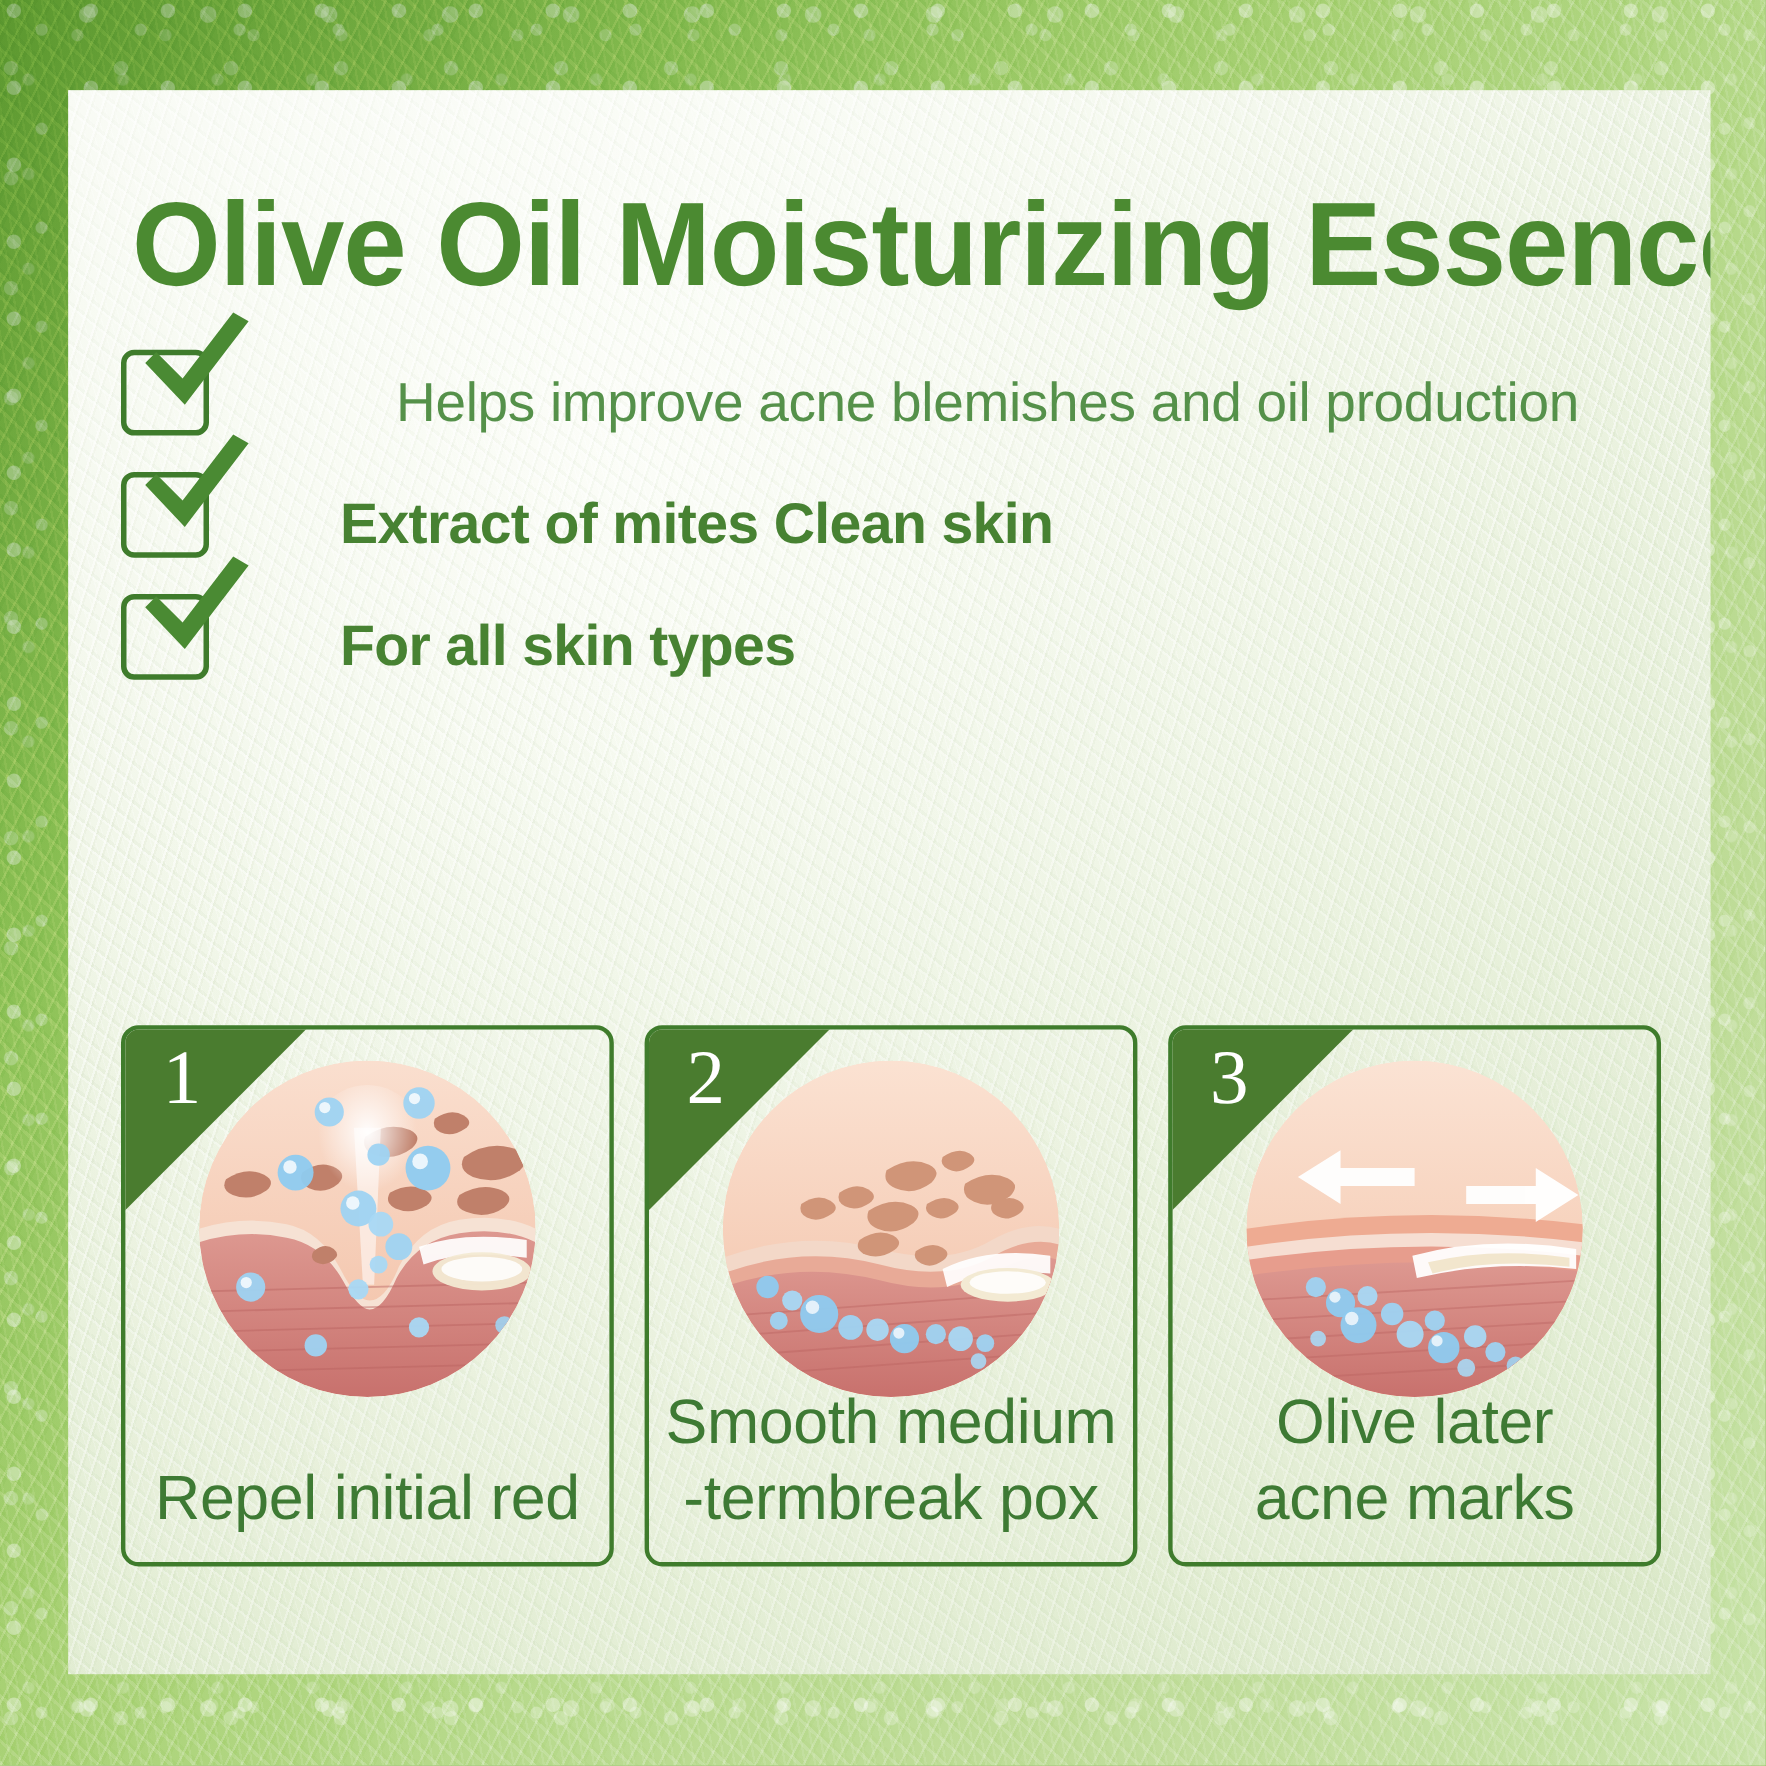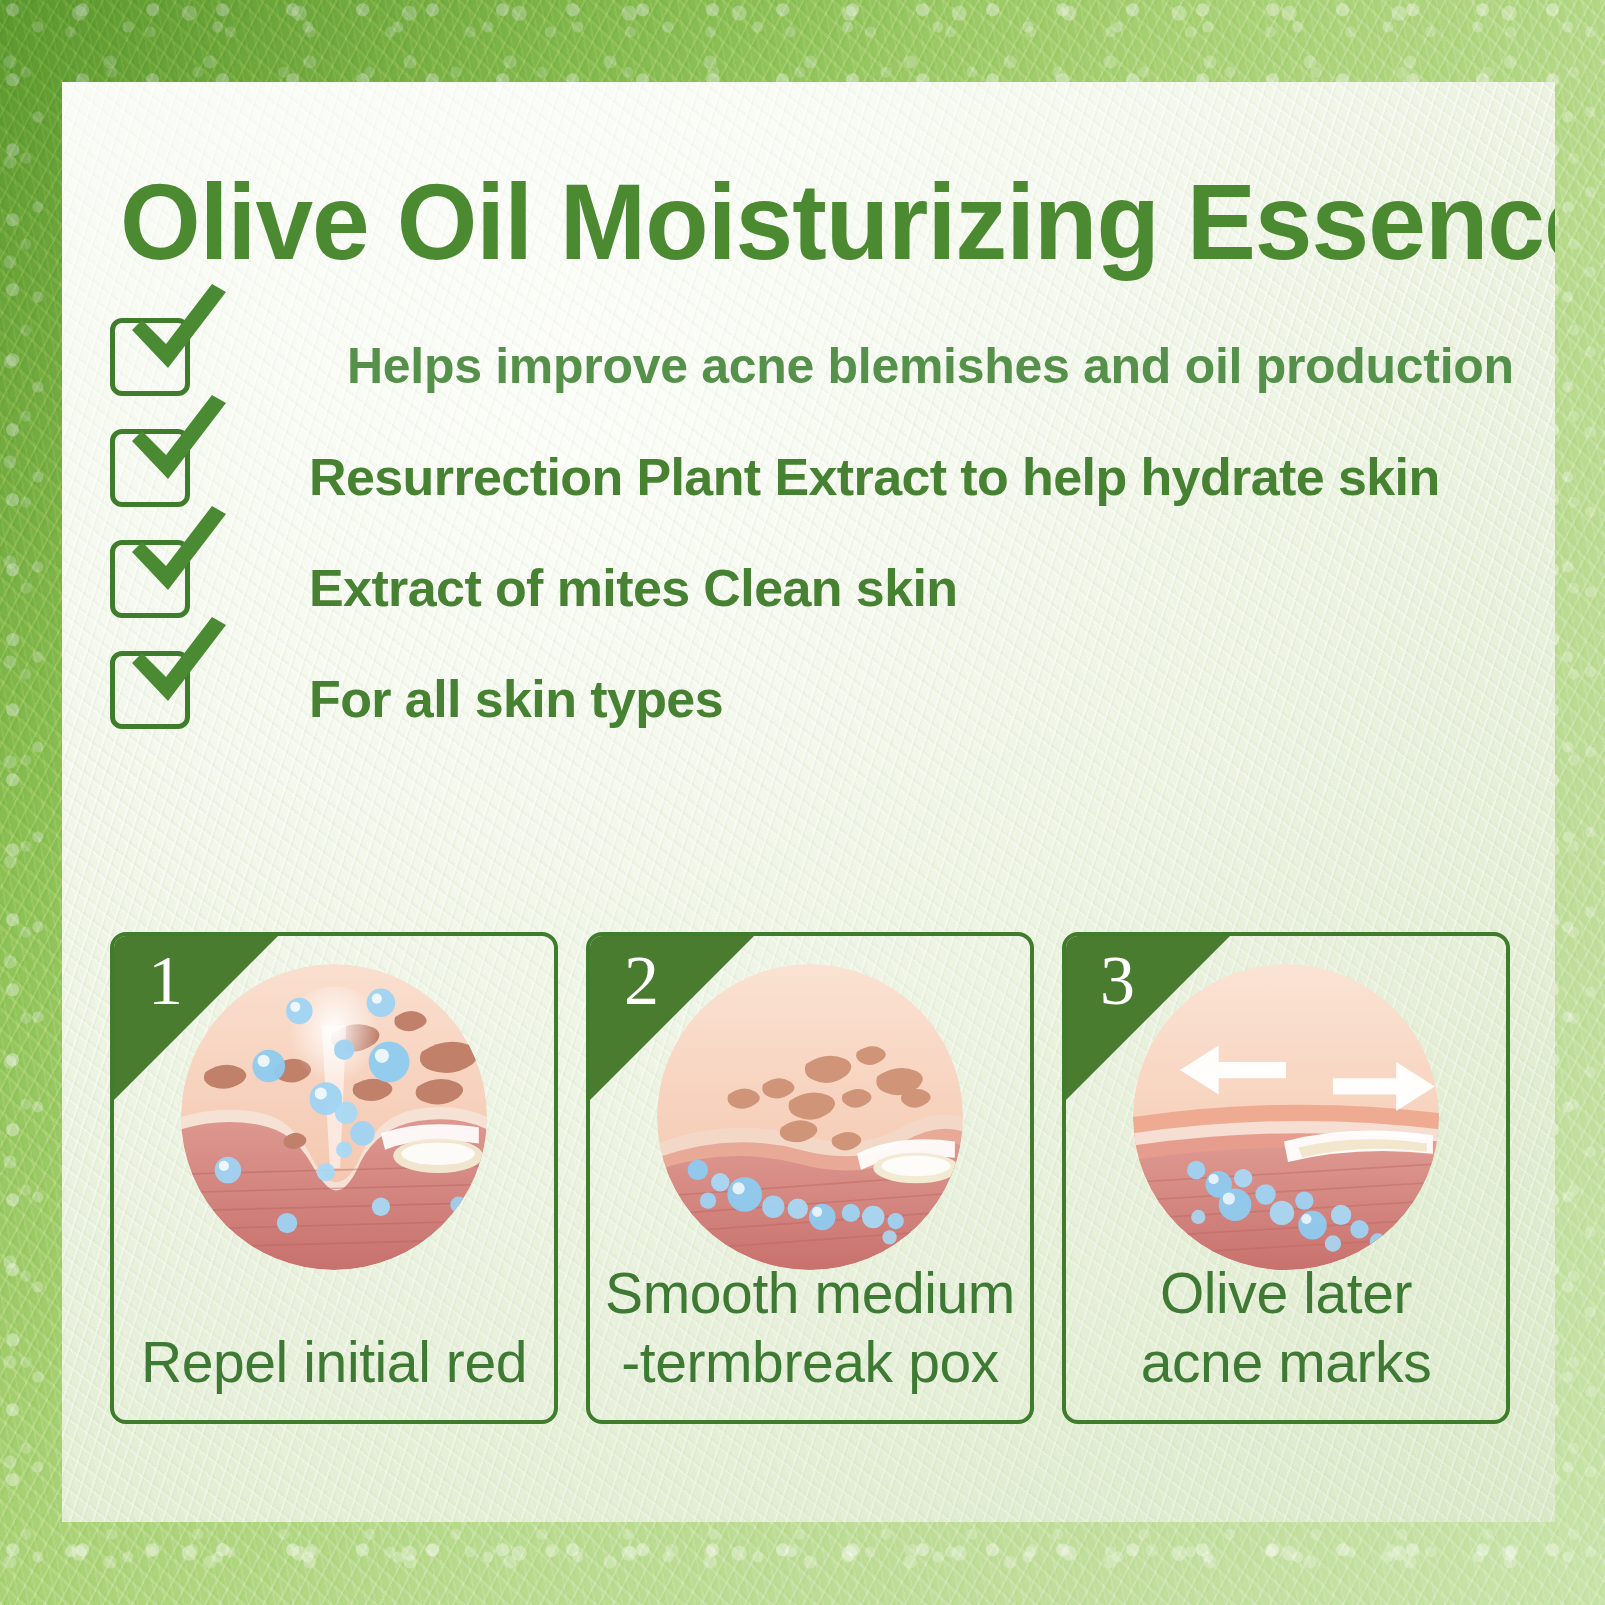--- a/index.html
+++ b/index.html
@@ -82,21 +82,21 @@
   .tick {
     position:absolute; left:16px; top:-28px;
     width:104px; height:104px;
     overflow:visible;
   }
   .feat-label {
     position:absolute; top:50%; transform:translateY(-50%);
     color:#4e8a3c;
     white-space:nowrap;
   }
-  .feat-0 .feat-label { left:237px; font-size:50px; font-weight:700; color:#55914a; letter-spacing:-.3px; }
+  .feat-0 .feat-label { left:250px; font-size:50px; font-weight:400; color:#55914a; letter-spacing:-.3px; }
   .feat-1 .feat-label,
   .feat-2 .feat-label,
   .feat-3 .feat-label,
   .feat-4 .feat-label { left:199px; font-size:52px; font-weight:700; color:#478232; letter-spacing:-.6px; }
 
   
   #cards {
     position:absolute; left:48px; top:850px;
     width:1400px; height:492px;
     display:flex; gap:28px;
@@ -152,27 +152,20 @@
 
     <div class="feat feat-0">
       <div class="cbox"></div>
       <svg class="tick" viewBox="0 0 104 104">
         <path d="M6 48 L16 38 L40 62 L86 2 L100 10 L42 86 Z" fill="#4a8a33"></path>
       </svg>
       <div class="feat-label">Helps improve acne blemishes and oil production</div>
     </div>
 
 
-    <div class="feat feat-2">
-      <div class="cbox"></div>
-      <svg class="tick" viewBox="0 0 104 104">
-        <path d="M6 48 L16 38 L40 62 L86 2 L100 10 L42 86 Z" fill="#4a8a33"></path>
-      </svg>
-      <div class="feat-label">Resurrection Plant Extract to help hydrate skin</div>
-    </div>
 
     <div class="feat feat-3">
       <div class="cbox"></div>
       <svg class="tick" viewBox="0 0 104 104">
         <path d="M6 48 L16 38 L40 62 L86 2 L100 10 L42 86 Z" fill="#4a8a33"></path>
       </svg>
       <div class="feat-label">Extract of mites Clean skin</div>
     </div>
 
     <div class="feat feat-4">

